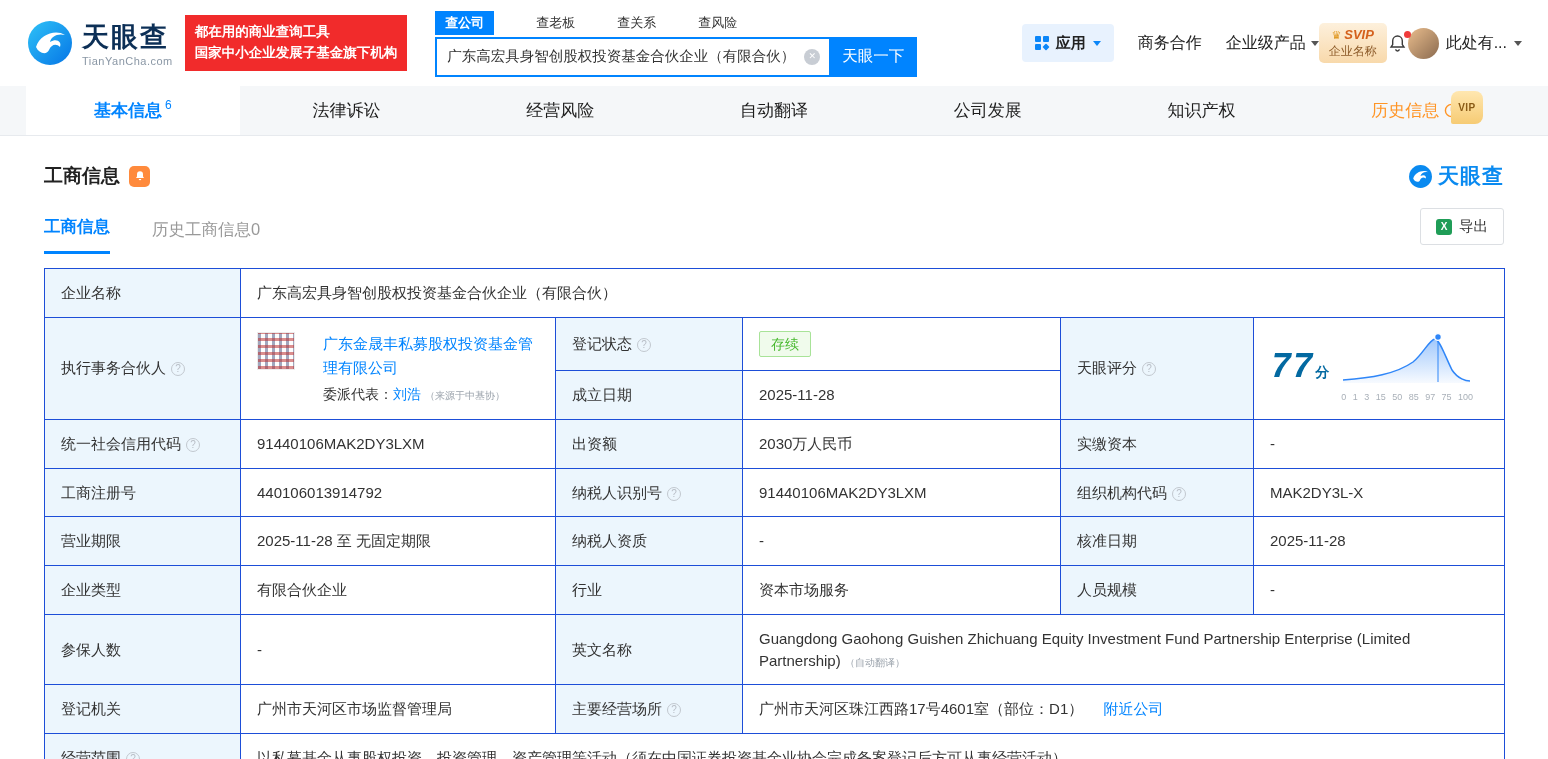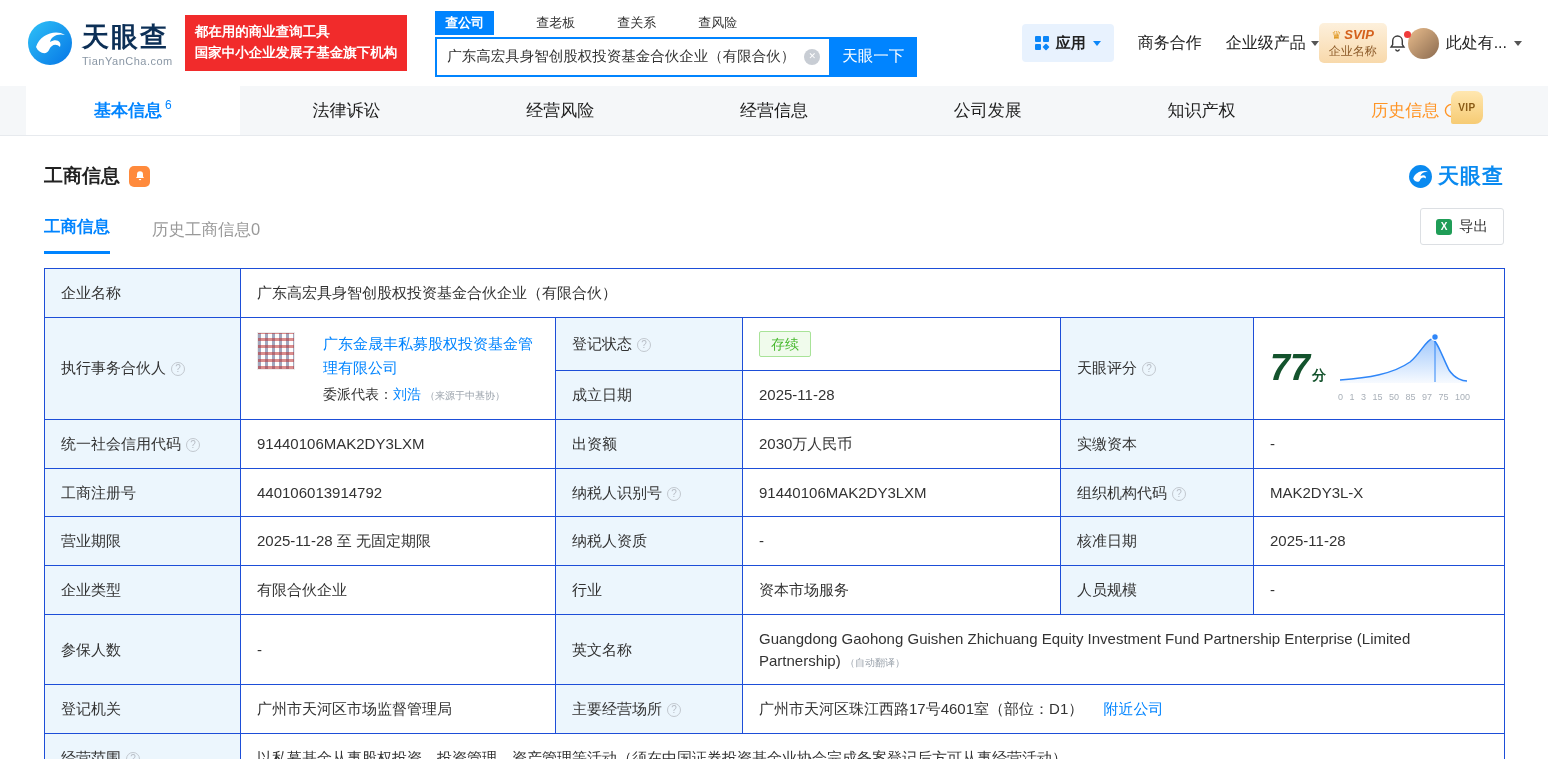--- a/index.html
+++ b/index.html
@@ -76,21 +76,21 @@
   .badge-green { display: inline-block; background: #f0fbec; border: 1px solid #a8e398; color: #48b92e; font-size: 14px; padding: 2px 11px; border-radius: 2px; }
   a.blue, .blue-link { color: #0084ff; cursor: pointer; }
   .gray-note { color: #9aa2ab; font-size: 10px; }
   .partner-cell { display: flex; gap: 28px; align-items: flex-start; }
   .partner-logo { width: 38px; height: 38px; border: 1px solid #ececec; flex: 0 0 38px; background-color: #fdfdfd;
     background-image: repeating-linear-gradient(0deg, rgba(190,50,50,.55) 0 3px, transparent 3px 7px),
                       repeating-linear-gradient(90deg, rgba(50,60,110,.45) 0 3px, transparent 3px 7px); }
   .partner-name { font-size: 15px; line-height: 1.55; }
   .rep-line { margin-top: 5px; font-size: 14px; color: #333; }
   .score-wrap { display: flex; align-items: center; gap: 12px; }
-  .score-num { color: #14532d; font-weight: bold; font-style: italic; font-size: 36px; line-height: 1; white-space: nowrap; }
+  .score-num { color: #0369a1; font-weight: bold; font-style: italic; font-size: 36px; line-height: 1; white-space: nowrap; font-family: Liberation Mono, monospace; }
   .score-unit { font-size: 14px; margin-left: 2px; font-style: normal; }
   .score-chart { width: 132px; }
   .score-axis { display: flex; justify-content: space-between; font-size: 9px; color: #a9b0b8; margin-top: 1px; font-style: normal; }
 </style>
 </head>
 <body>
 
 <header class="header">
   <div class="logo">
     <svg class="logo-icon" viewBox="0 0 48 48">
@@ -175,21 +175,21 @@
     <span>基本信息</span>
     <sup class="nav-badge">6</sup>
   </div>
   <div class="nav-tab">
     <span>法律诉讼</span>
   </div>
   <div class="nav-tab">
     <span>经营风险</span>
   </div>
   <div class="nav-tab">
-    <span>经营信息</span>
+    <span>自动翻译</span>
   </div>
   <div class="nav-tab">
     <span>公司发展</span>
   </div>
   <div class="nav-tab">
     <span>知识产权</span>
   </div>
   <div class="nav-tab history">
     <span class="vip-tag">VIP</span>
     <span>历史信息</span>

